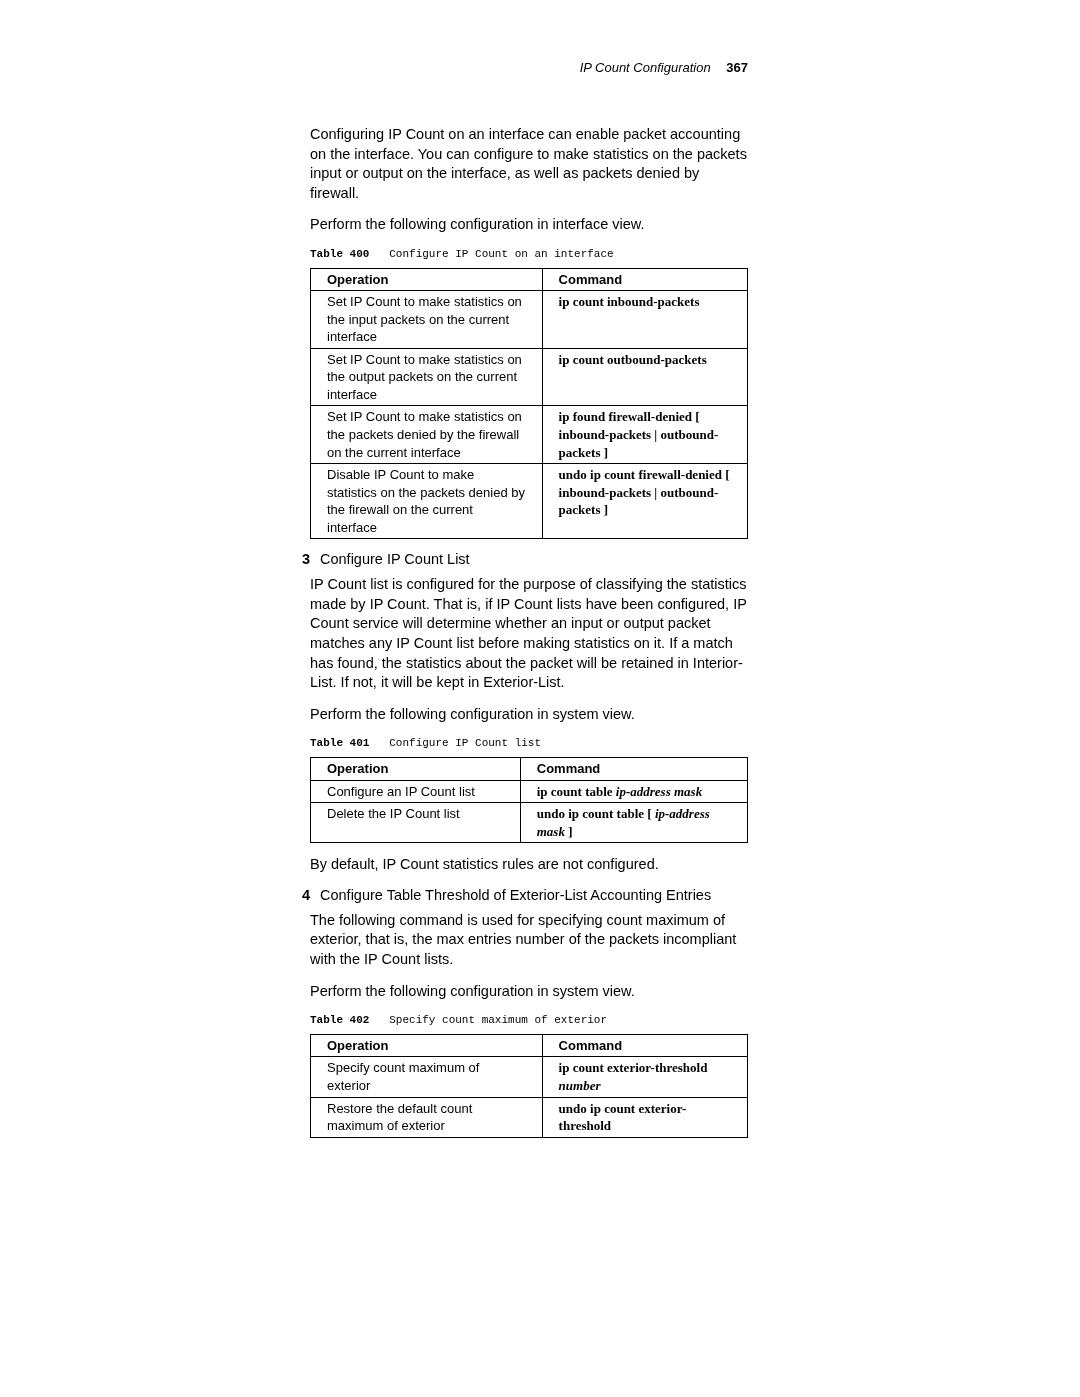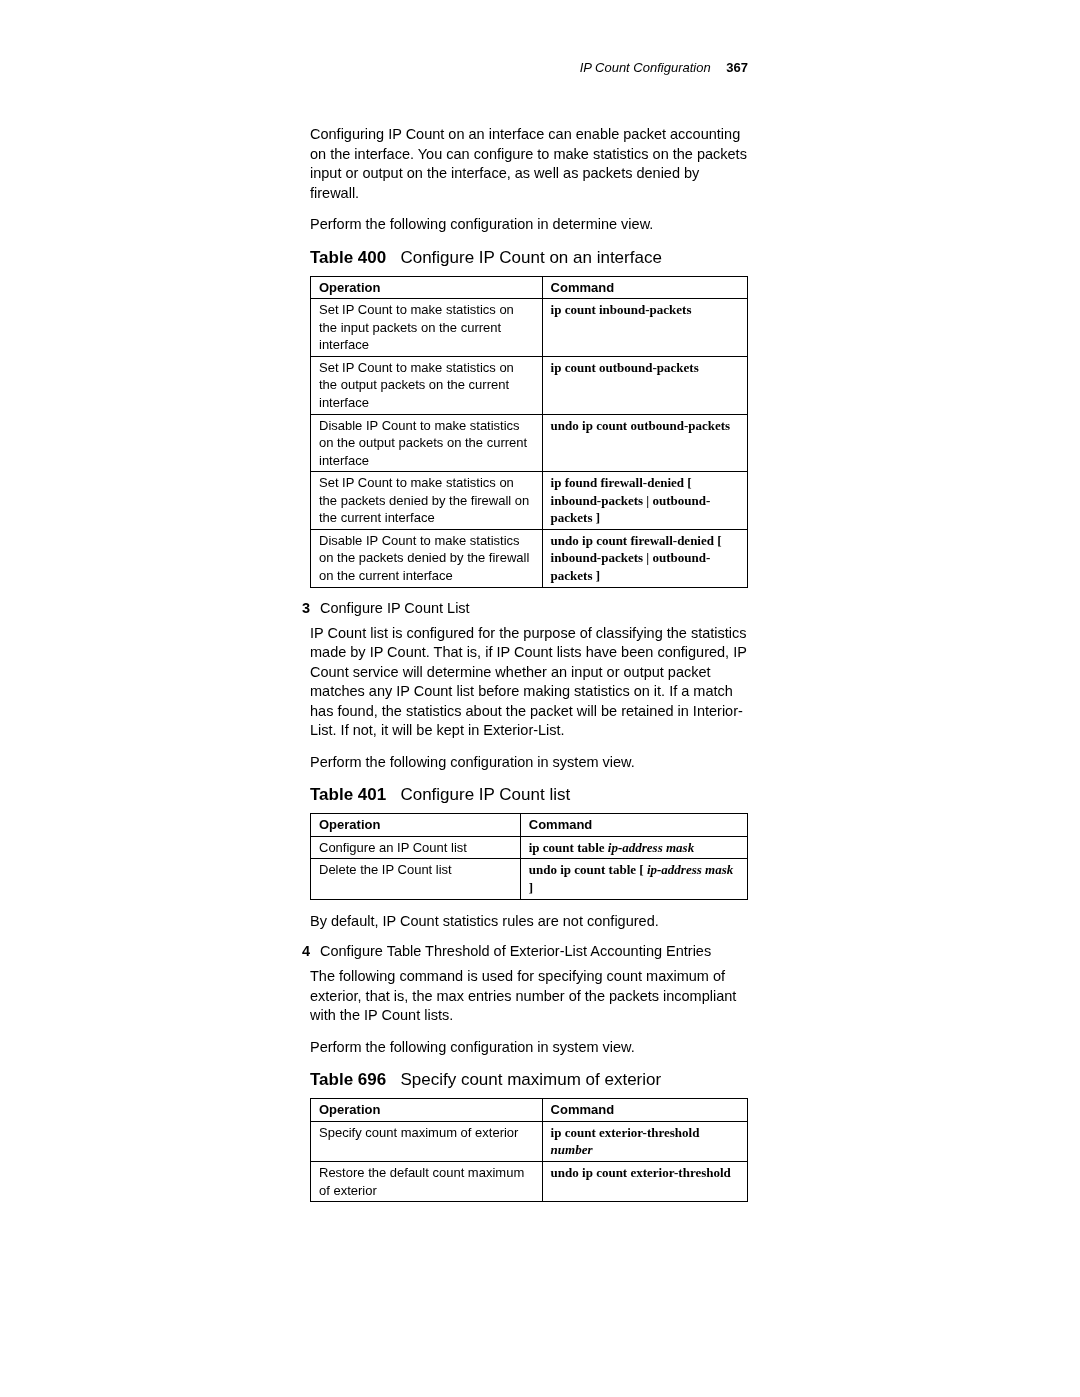--- a/index.html
+++ b/index.html
@@ -29,33 +29,34 @@
   }
   .body-text {
     margin-left: 30px;
     font-size: 14.5px;
     line-height: 1.35;
   }
   .para {
     margin-bottom: 12px;
   }
   .table-caption {
-    font-size: 17px;
+    font-size: 11px;
     margin-bottom: 6px;
+    font-family: Liberation Mono, monospace;
   }
   .table-caption b { font-weight: bold; }
   table {
     border-collapse: collapse;
     width: 100%;
     margin-bottom: 12px;
     font-size: 13px;
   }
   th, td {
     border: 1px solid #000;
-    padding: 2px 8px;
+    padding: 2px 16px;
     vertical-align: top;
     text-align: left;
   }
   th { font-weight: bold; }
   .cmd { font-family: Liberation Serif, serif; font-size: 13px; }
   .cmd .var { font-style: italic; font-weight: bold; }
   .step-row { display: flex; margin-bottom: 8px; }
   .step-num {
     width: 30px;
     text-align: right;
@@ -77,21 +78,21 @@
 
 <div class="page">
 
   <div class="header">
     <span>IP Count Configuration</span>
     <span class="page-num">367</span>
   </div>
 
   <div class="body-text">
     <div class="para">Configuring IP Count on an interface can enable packet accounting on the interface. You can configure to make statistics on the packets input or output on the interface, as well as packets denied by firewall.</div>
-    <div class="para">Perform the following configuration in determine view.</div>
+    <div class="para">Perform the following configuration in interface view.</div>
 
     <div class="table-caption">
       <b>Table 400</b>&nbsp;&nbsp;
       <span>Configure IP Count on an interface</span>
     </div>
     <table class="t1">
       <colgroup>
           <col>
           <col>
         </colgroup>
@@ -100,24 +101,20 @@
         <th>Operation</th>
         <th>Command</th>
       </tr>
       <tr>
             <td>Set IP Count to make statistics on the input packets on the current interface</td>
             <td class="cmd"><b>ip count inbound-packets</b></td>
           </tr>
       <tr>
             <td>Set IP Count to make statistics on the output packets on the current interface</td>
             <td class="cmd"><b>ip count outbound-packets</b></td>
-          </tr>
-      <tr>
-            <td>Disable IP Count to make statistics on the output packets on the current interface</td>
-            <td class="cmd"><b>undo ip count outbound-packets</b></td>
           </tr>
       <tr>
             <td>Set IP Count to make statistics on the packets denied by the firewall on the current interface</td>
             <td class="cmd"><b>ip found firewall-denied [ inbound-packets | outbound-packets ]</b></td>
           </tr>
       <tr>
             <td>Disable IP Count to make statistics on the packets denied by the firewall on the current interface</td>
             <td class="cmd"><b>undo ip count firewall-denied [ inbound-packets | outbound-packets ]</b></td>
           </tr>
     </tbody>
@@ -165,21 +162,21 @@
   <div class="step-row">
     <div class="step-num">4</div>
     <div class="step-title">Configure Table Threshold of Exterior-List Accounting Entries</div>
   </div>
 
   <div class="body-text">
     <div class="para">The following command is used for specifying count maximum of exterior, that is, the max entries number of the packets incompliant with the IP Count lists.</div>
     <div class="para">Perform the following configuration in system view.</div>
 
     <div class="table-caption">
-      <b>Table 696</b>&nbsp;&nbsp;
+      <b>Table 402</b>&nbsp;&nbsp;
       <span>Specify count maximum of exterior</span>
     </div>
     <table class="t3">
       <colgroup>
           <col>
           <col>
         </colgroup>
       <tbody>
           <tr>
         <th>Operation</th>

